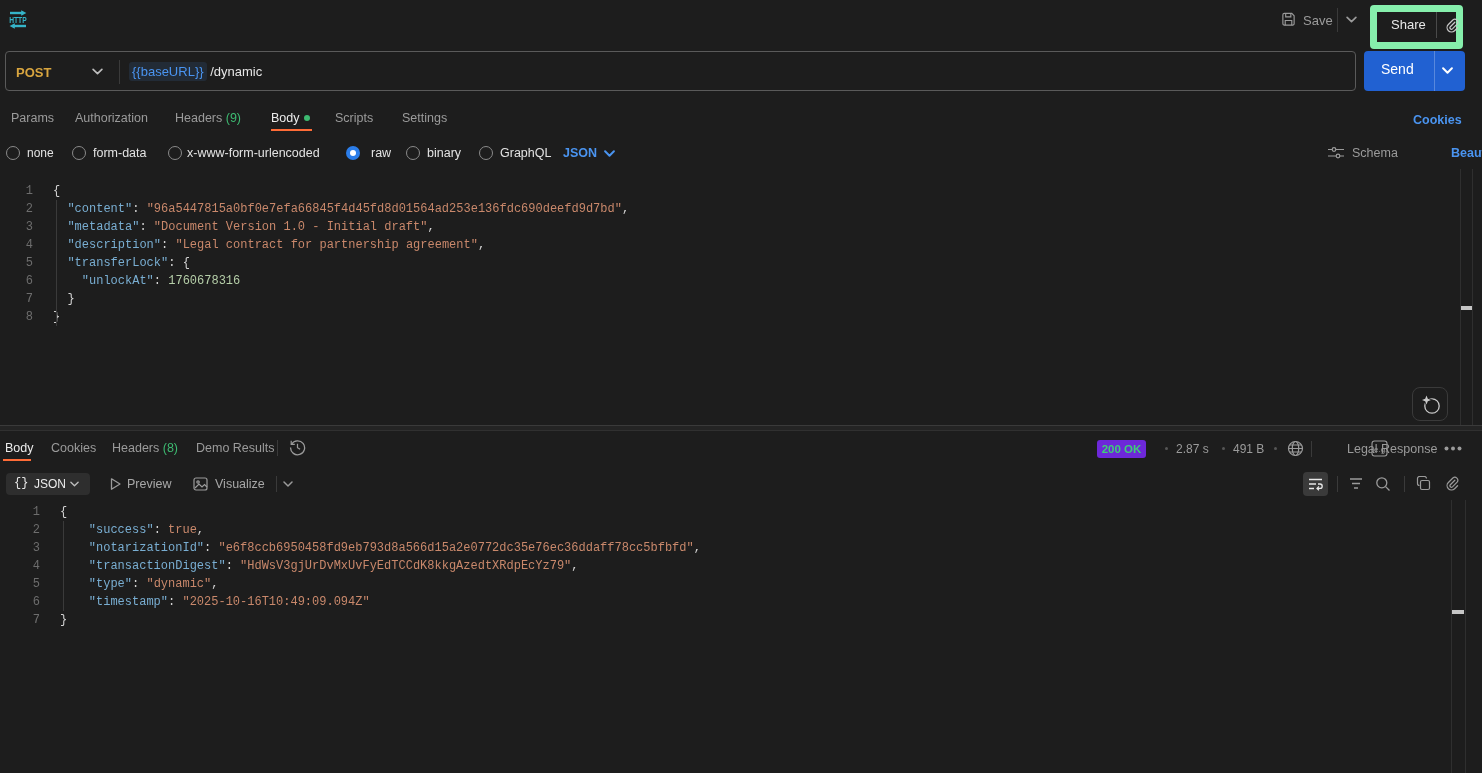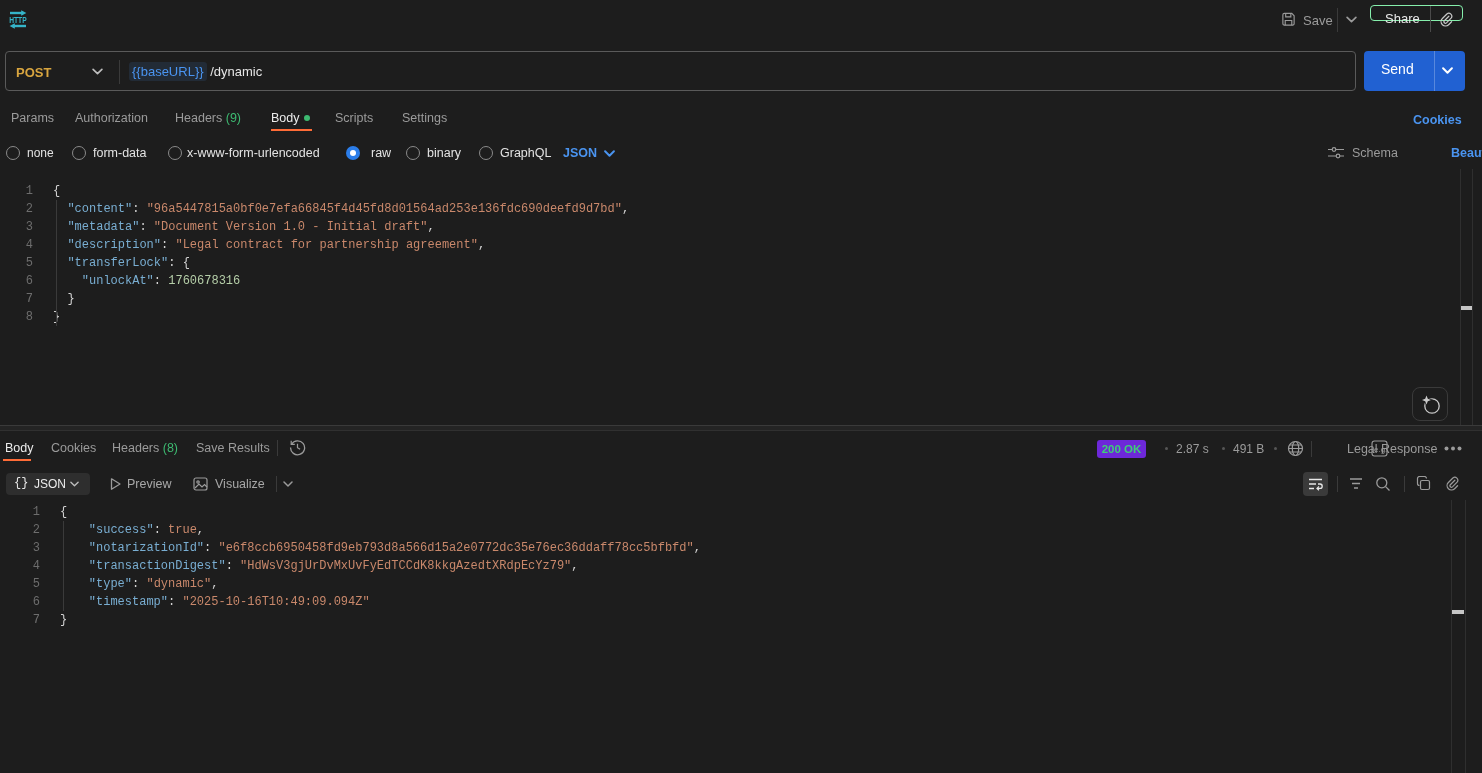--- a/index.html
+++ b/index.html
@@ -40,21 +40,21 @@
 </svg>
     </div>
 <div class="abs gray" style="left:1303px;top:13px;font-size:13px;">Save</div>
 <div class="vline" style="left:1337px;top:8px;height:24px;background:#3a3a3a;"></div>
 <div class="abs" id="chev-save" style="left:1346px;top:16px;">
       <svg width="11" height="7" viewBox="0 0 10 6" fill="none" stroke="#9b9b9b" stroke-width="1.5" stroke-linecap="round" stroke-linejoin="round">
         <path d="M1 1 L5 5 L9 1"></path>
       </svg>
     </div>
 
-<div class="abs" style="left:1370px;top:5px;width:93px;height:16px;border:1px solid #86efac;border-radius:4px;">
+<div class="abs" style="left:1370px;top:5px;width:93px;height:44px;border:7px solid #86efac;border-radius:4px;">
   <div class="abs" style="left:14px;top:5px;font-size:13px;color:#e8e8e8;">Share</div>
   <div class="vline" style="left:59px;top:0;height:26px;background:#4a4a4a;"></div>
   <div class="abs" id="clip1" style="left:68px;top:6px;">
         <svg width="15" height="15" viewBox="0 0 16 16" fill="none" stroke="#c9c9c9" stroke-width="1.3" stroke-linecap="round">
           <path d="M10.5 4.5 L5.7 9.3 a1.6 1.6 0 0 0 2.26 2.26 L12.9 6.6 a3.2 3.2 0 0 0-4.5-4.5 L3.6 6.9 a4.7 4.7 0 0 0 6.65 6.65 L13.4 10.4"></path>
         </svg>
       </div>
 </div>
 
 <div class="abs" style="left:5px;top:51px;width:1351px;height:40px;border:1px solid #5a5a5a;border-radius:4px;">
@@ -148,21 +148,21 @@
 </svg>
     </div>
 
 <div class="abs" style="left:0;top:425px;width:1482px;height:1px;background:#3a3a3a;"></div>
 <div class="abs" style="left:0;top:426px;width:1482px;height:4px;background:#242424;"></div>
 <div class="abs" style="left:0;top:430px;width:1482px;height:1px;background:#303030;"></div>
 
 <div class="abs white" style="left:5px;top:441px;font-size:12.5px;">Body</div>
 <div class="abs gray" style="left:51px;top:441px;font-size:12.5px;">Cookies</div>
 <div class="abs gray" style="left:112px;top:441px;font-size:12.5px;">Headers <span class="green">(8)</span></div>
-<div class="abs gray" style="left:196px;top:441px;font-size:12.5px;">Save Results</div>
+<div class="abs gray" style="left:196px;top:441px;font-size:12.5px;">Demo Results</div>
 <div class="abs" style="left:3px;top:459px;width:28px;height:2px;background:#ff6c37;"></div>
 <div class="vline" style="left:277px;top:440px;height:16px;background:#3a3a3a;"></div>
 <div class="abs" id="history" style="left:289px;top:439px;">
       <svg width="17" height="17" viewBox="0 0 17 17" fill="none" stroke="#9b9b9b" stroke-width="1.3">
         <path d="M2.6 5.2 A7 7 0 1 1 1.6 8.5"></path>
         <path d="M2.2 1.8 v3.6 h3.6" stroke-width="1.2"></path>
         <path d="M8.5 4.8 V8.7 l2.6 1.6" stroke-width="1.2"></path>
       </svg>
     </div>
 

